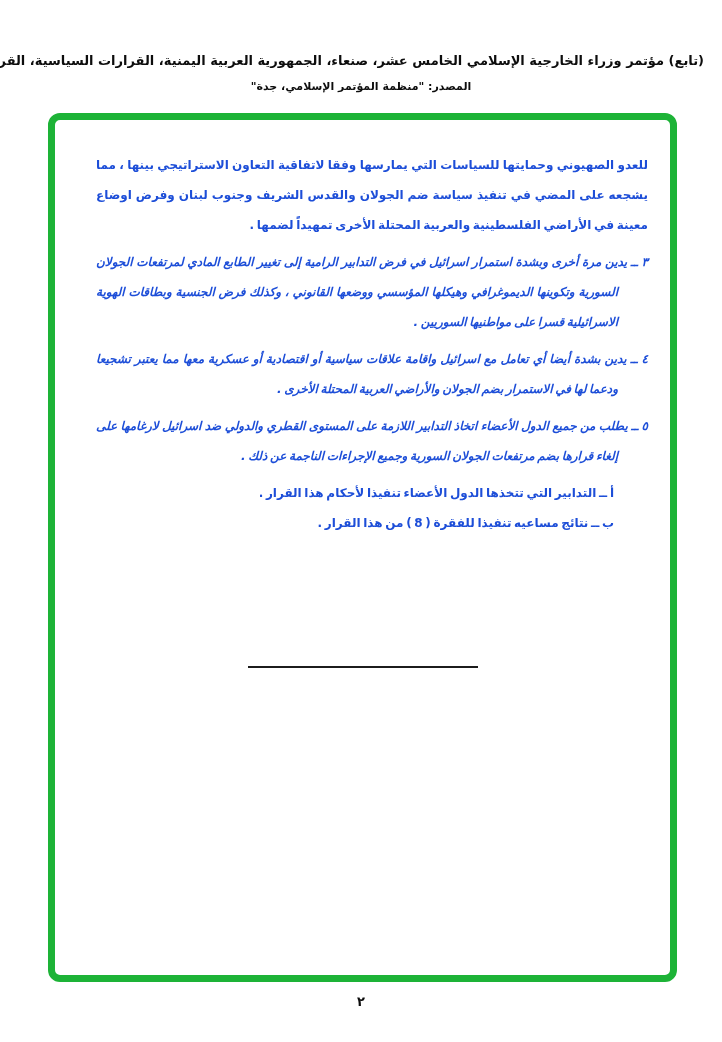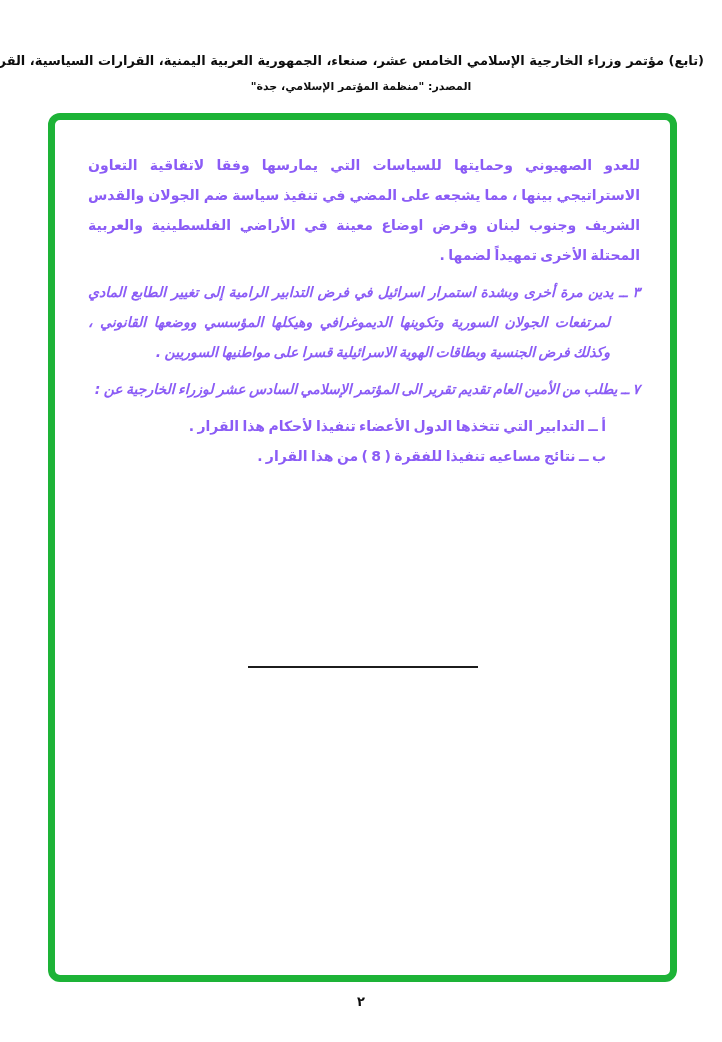--- a/index.html
+++ b/index.html
@@ -46,29 +46,29 @@
     width: 629px;
     height: 869px;
     box-sizing: border-box;
     border: 7px solid #1db337;
     border-radius: 12px;
     background: transparent;
   }
   .content {
     position: absolute;
     top: 150px;
-    left: 88px;
+    left: 96px;
     width: 552px;
     direction: rtl;
     text-align: justify;
-    font-size: 14px;
+    font-size: 12px;
     font-weight: bold;
     line-height: 30px;
     word-spacing: -1.5px;
-    color: #8b5cf6;
+    color: #1d4ed8;
   }
   .para {
     margin: 0 0 7px 0;
   }
   .clause {
     padding-right: 30px;
     text-indent: -30px;
     font-style: italic;
   }
   .subclauses {
@@ -110,27 +110,31 @@
 
 <div class="content">
 
   <p class="para intro">للعدو الصهيوني وحمايتها للسياسات التي يمارسها وفقا لاتفاقية التعاون الاستراتيجي بينها ، مما يشجعه على المضي في تنفيذ سياسة ضم الجولان والقدس الشريف وجنوب لبنان وفرض اوضاع معينة في الأراضي الفلسطينية والعربية المحتلة الأخرى تمهيداً لضمها .</p>
 
   <p class="para clause">
     <span class="clause-label">٣ ــ</span>
     <span>يدين مرة أخرى وبشدة استمرار اسرائيل في فرض التدابير الرامية إلى تغيير الطابع المادي لمرتفعات الجولان السورية وتكوينها الديموغرافي وهيكلها المؤسسي ووضعها القانوني ، وكذلك فرض الجنسية وبطاقات الهوية الاسرائيلية قسرا على مواطنيها السوريين .</span>
   </p>
 
+  <p class="para clause">
+    <span class="clause-label">٤ ــ</span>
+    <span>يدين بشدة أيضا أي تعامل مع اسرائيل واقامة علاقات سياسية أو اقتصادية أو عسكرية معها مما يعتبر تشجيعا ودعما لها في الاستمرار بضم الجولان والأراضي العربية المحتلة الأخرى .</span>
+  </p>
+
+  <p class="para clause">
+    <span class="clause-label">٥ ــ</span>
+    <span>يطلب من جميع الدول الأعضاء اتخاذ التدابير اللازمة على المستوى القطري والدولي ضد اسرائيل لارغامها على إلغاء قرارها بضم مرتفعات الجولان السورية وجميع الإجراءات الناجمة عن ذلك .</span>
+  </p>
 
 
-
-  <p class="para clause">
-    <span class="clause-label">٧ ــ</span>
-    <span>يطلب من الأمين العام تقديم تقرير الى المؤتمر الإسلامي السادس عشر لوزراء الخارجية عن :</span>
-  </p>
 
   <div class="subclauses">
     <p class="para">
       <span class="clause-label">أ ــ</span>
       <span>التدابير التي تتخذها الدول الأعضاء تنفيذا لأحكام هذا القرار .</span>
     </p>
     <p class="para">
       <span class="clause-label">ب ــ</span>
       <span>نتائج مساعيه تنفيذا للفقرة ( 8 ) من هذا القرار .</span>
     </p>

